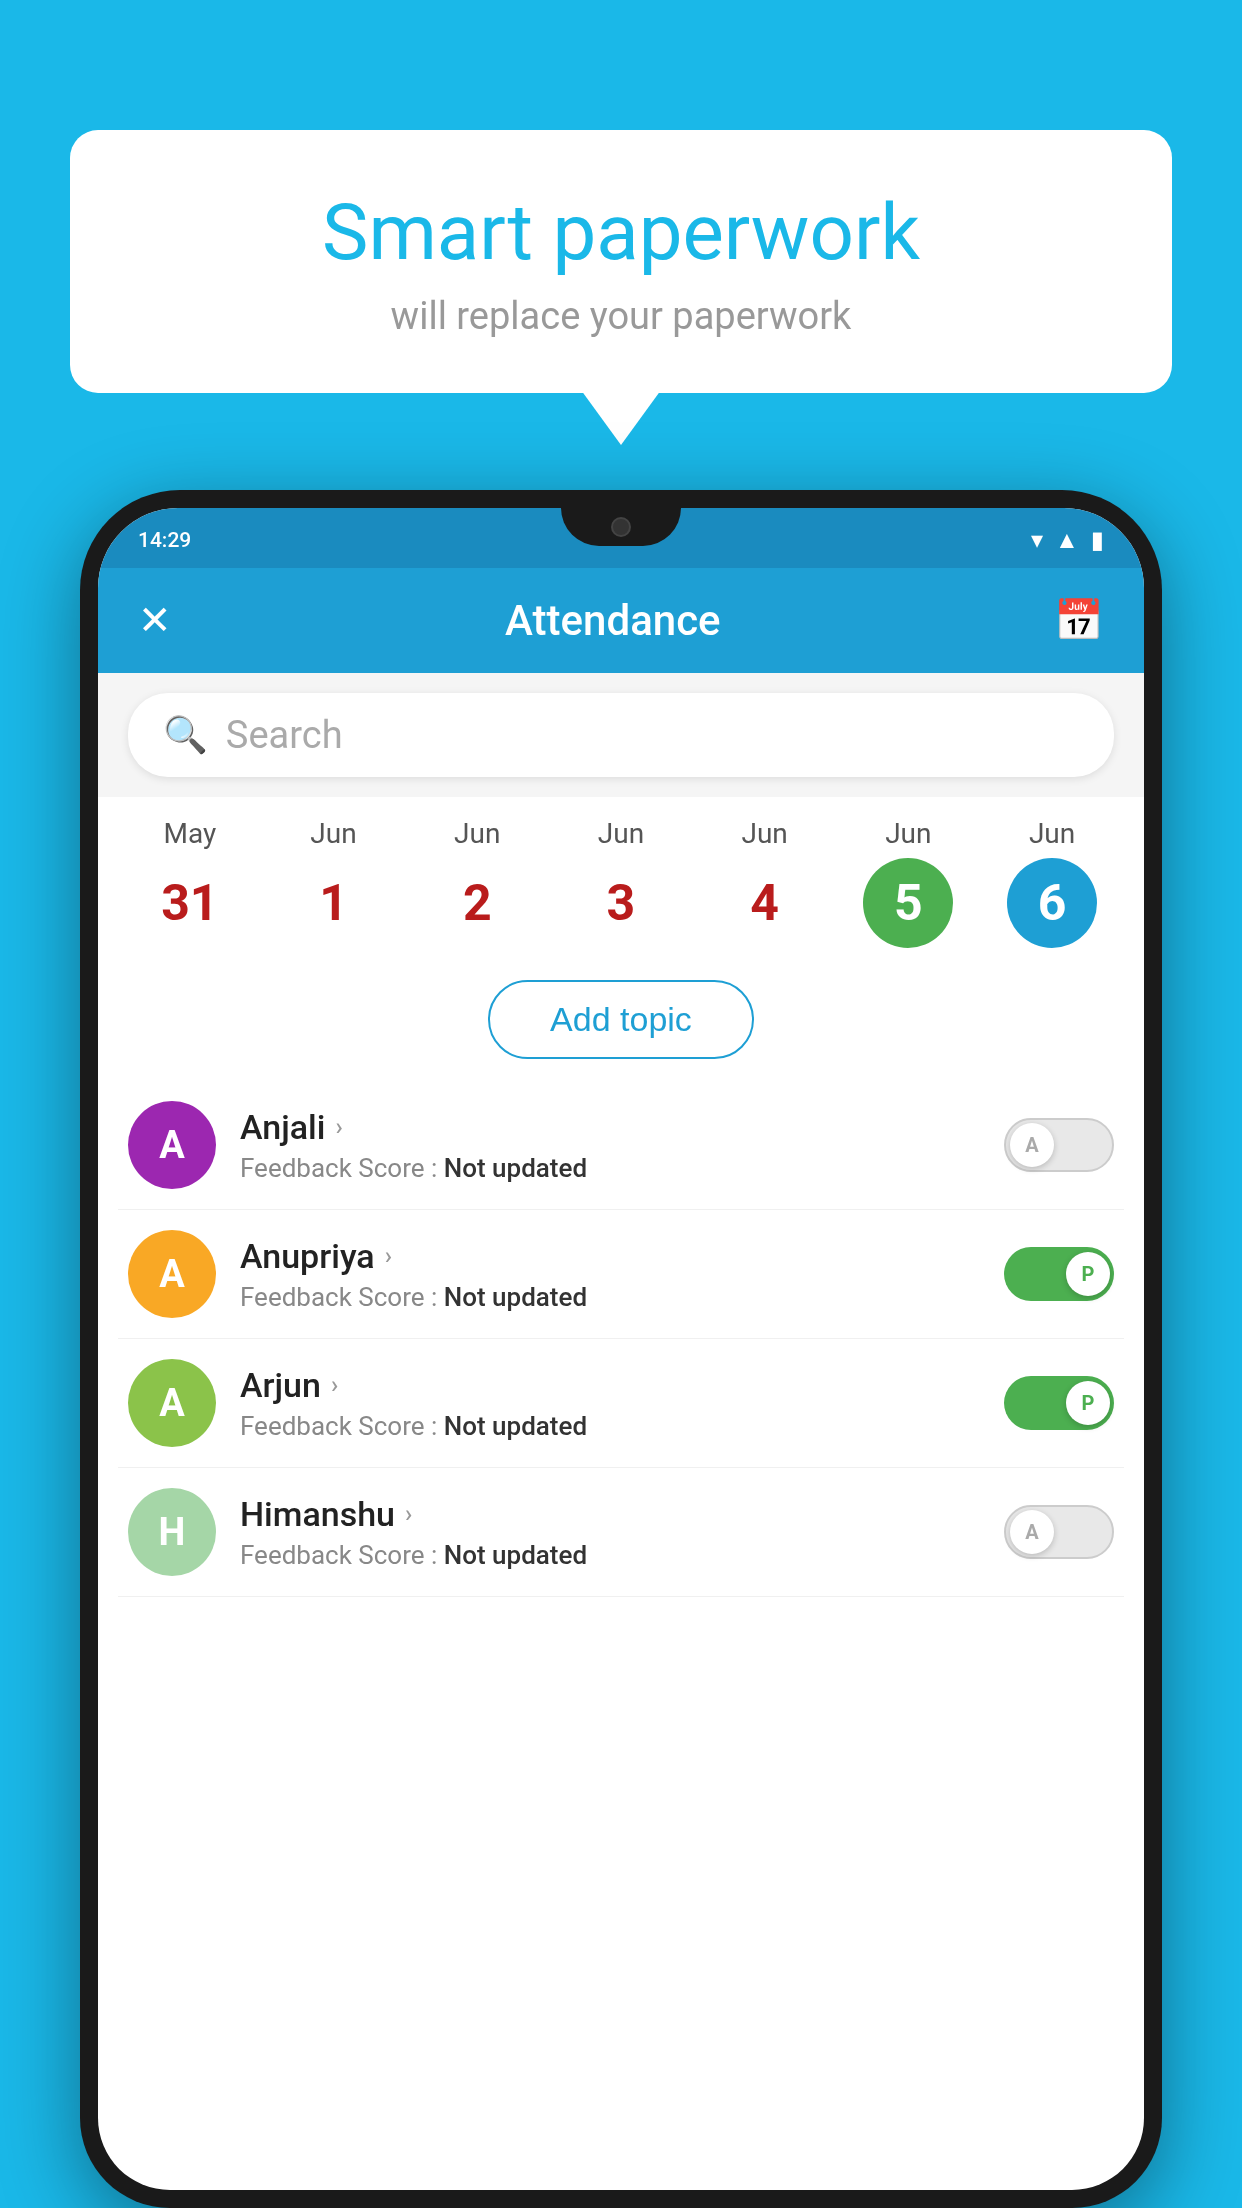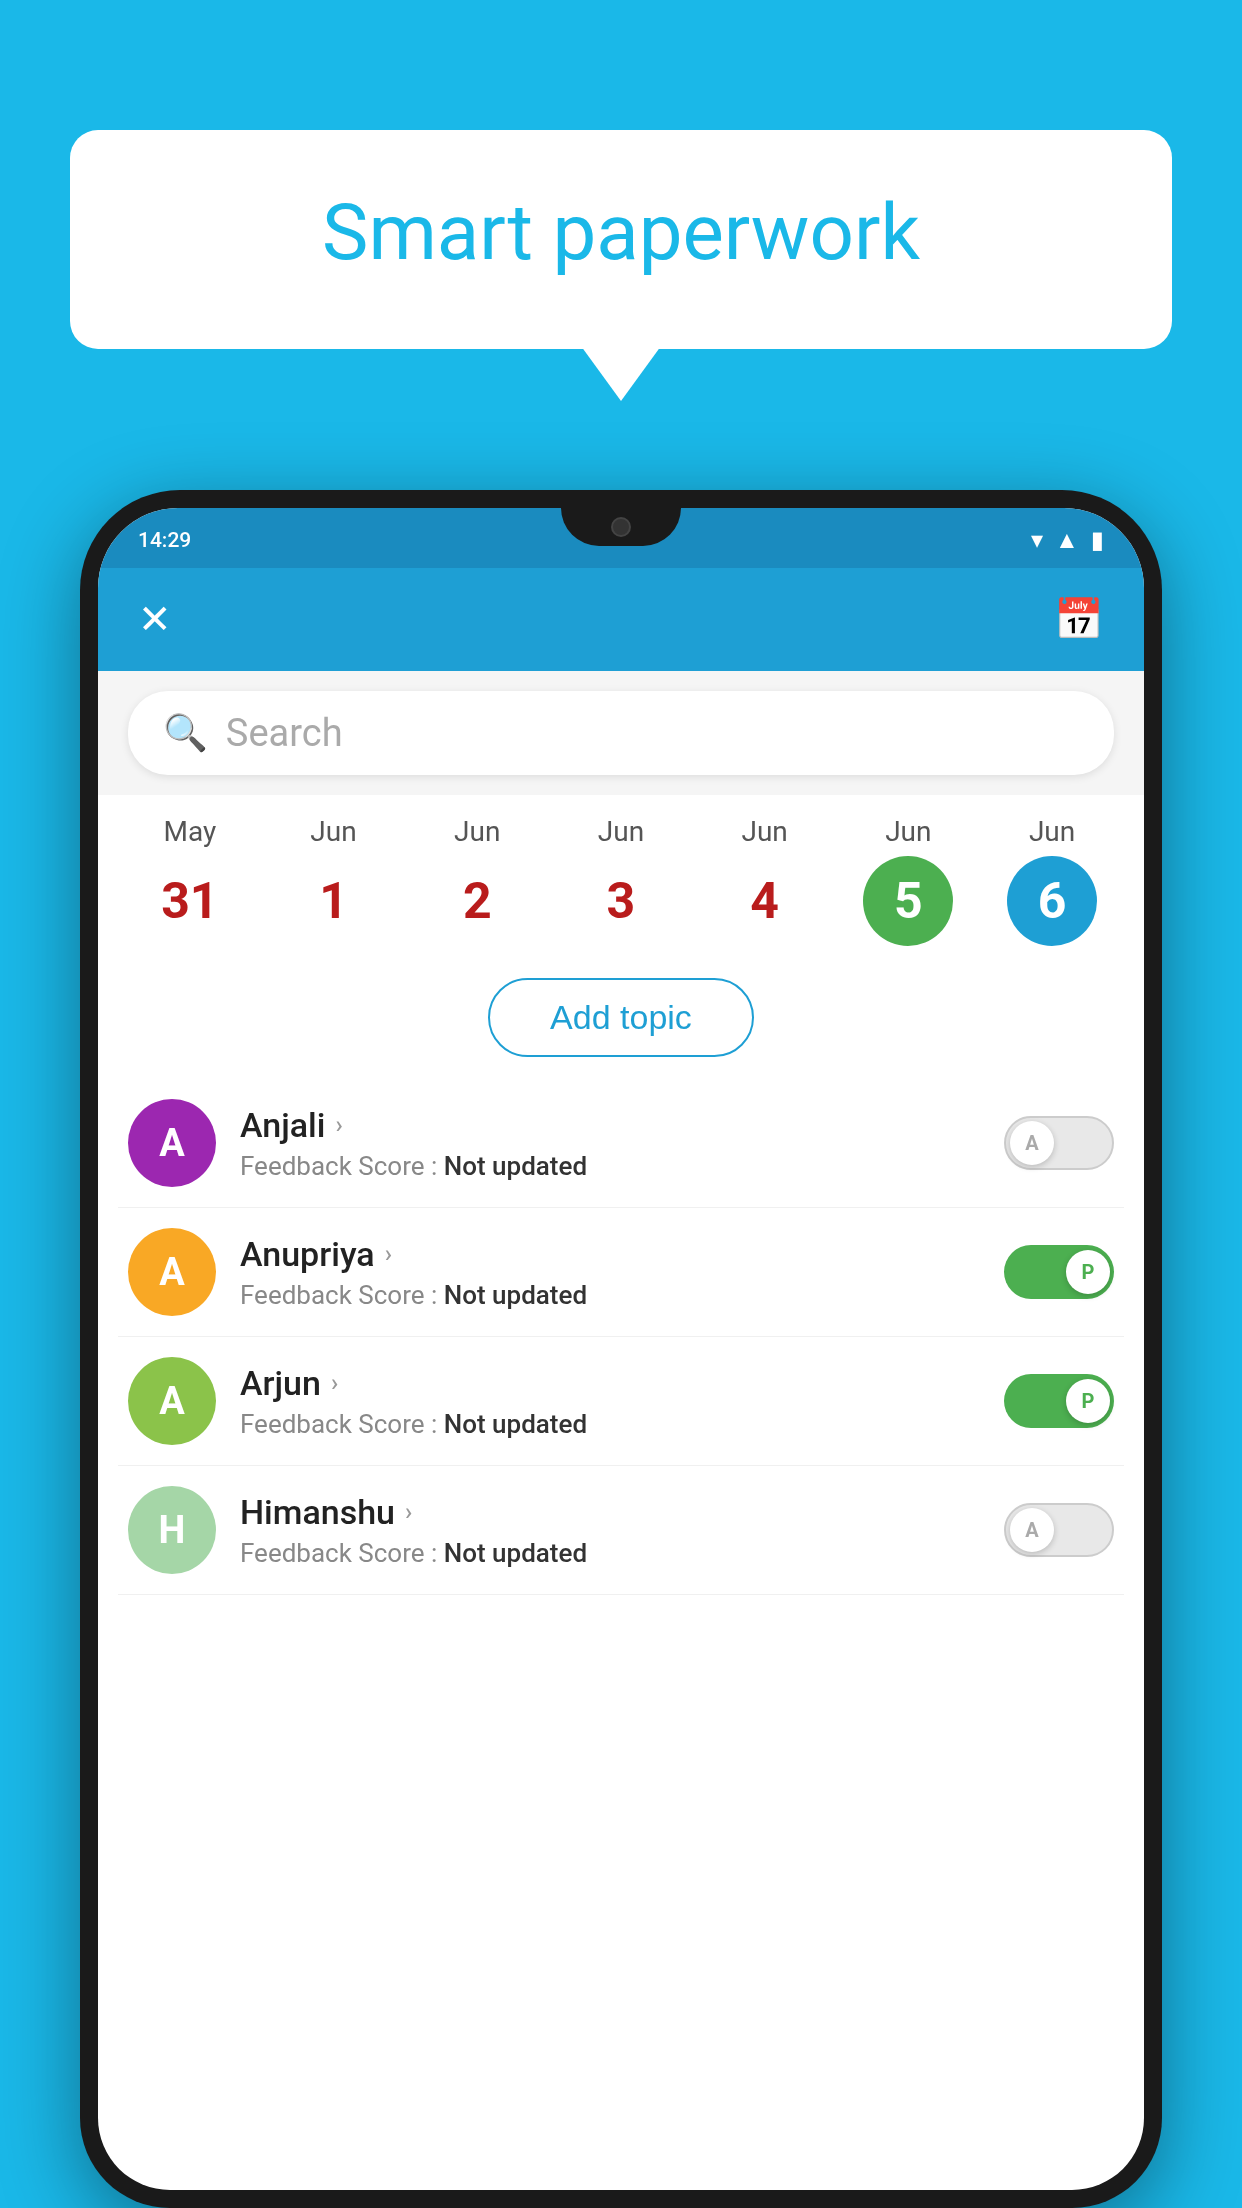--- a/index.html
+++ b/index.html
@@ -353,20 +353,21 @@
     .toggle-knob.absent {
       color: #aaa;
     }
   </style>
 </head>
 <body>
 
 <div class="speech-bubble-container">
   <div class="speech-bubble">
     <div class="bubble-title">Smart paperwork</div>
+    <div class="bubble-subtitle">will replace your paperwork</div>
   </div>
 </div>
 
 <div class="phone-frame">
   <div class="phone-screen">
 
     <div class="notch">
       <div class="notch-camera"></div>
     </div>
 
@@ -374,20 +375,21 @@
       <span class="status-time">14:29</span>
       <div class="status-icons">
         <span>▾</span>
         <span>▲</span>
         <span>▮</span>
       </div>
     </div>
 
     <div class="app-bar">
       <span class="app-bar-icon">✕</span>
+      <span class="app-bar-title">Attendance</span>
       <span class="app-bar-icon">📅</span>
     </div>
 
     <div class="search-container">
       <div class="search-bar">
         <span class="search-icon-wrap">🔍</span>
         <span class="search-text">Search</span>
       </div>
     </div>
 

